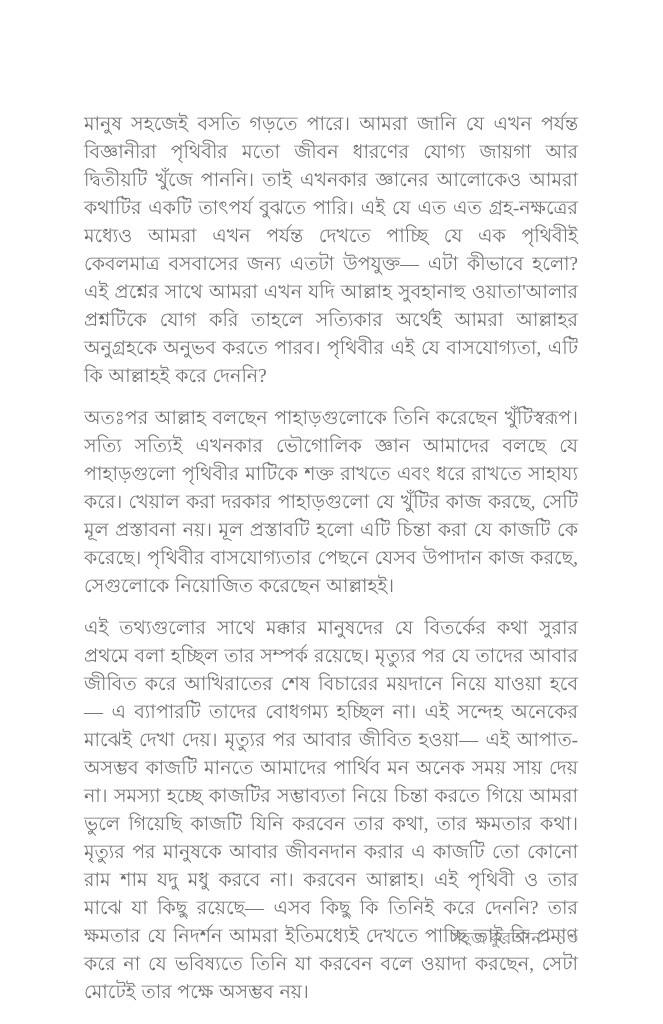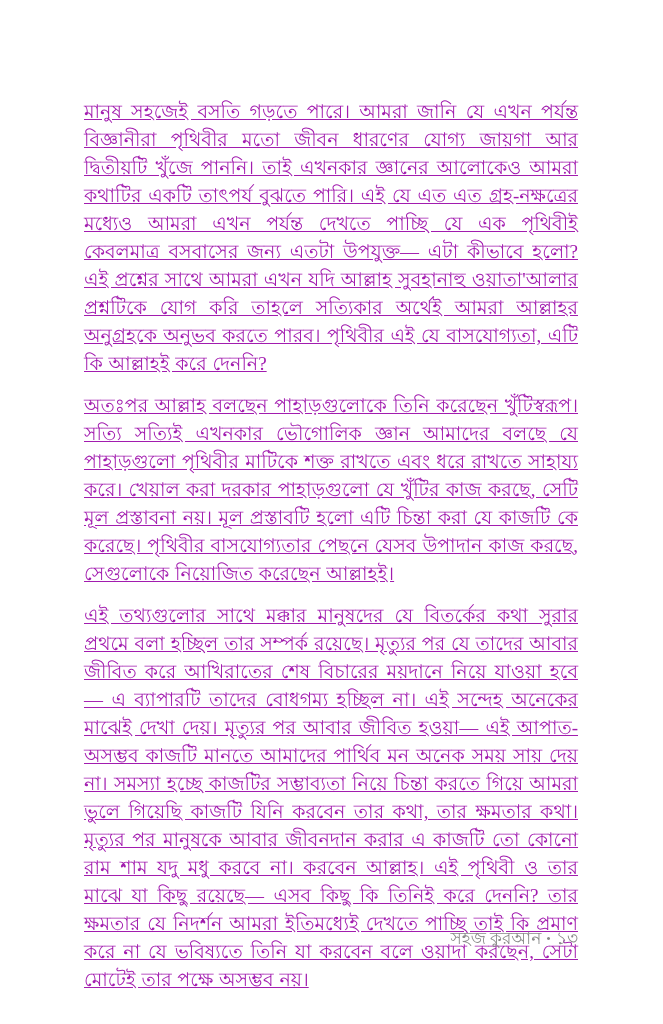--- a/index.html
+++ b/index.html
@@ -22,28 +22,27 @@
     height: 1024px;
     background: #ffffff;
   }
   .text-block {
     position: absolute;
     left: 84px;
     top: 98px;
     width: 494px;
   }
   .text-block p {
-    margin: 0 0 14px 0;
+    margin: 12px 0 14px 0;
     font-size: 19px;
     line-height: 28px;
-    color: #a21caf;
+    color: #737373;
     text-align: justify;
     text-justify: inter-word;
     word-spacing: 1px;
-    text-decoration: underline;
   }
   .text-block p:last-child {
     margin-bottom: 0;
   }
   .page-footer {
     position: absolute;
     left: 84px;
     top: 927px;
     width: 494px;
     text-align: right;

